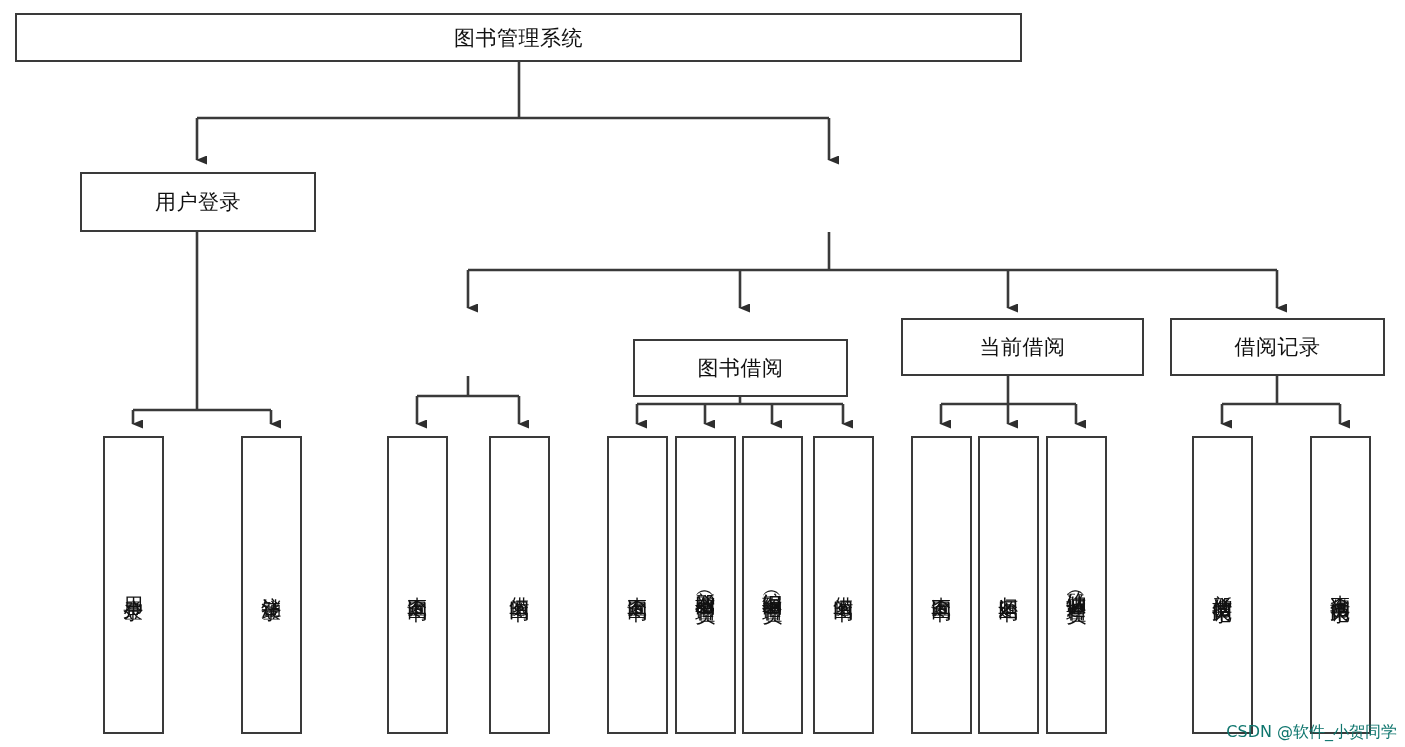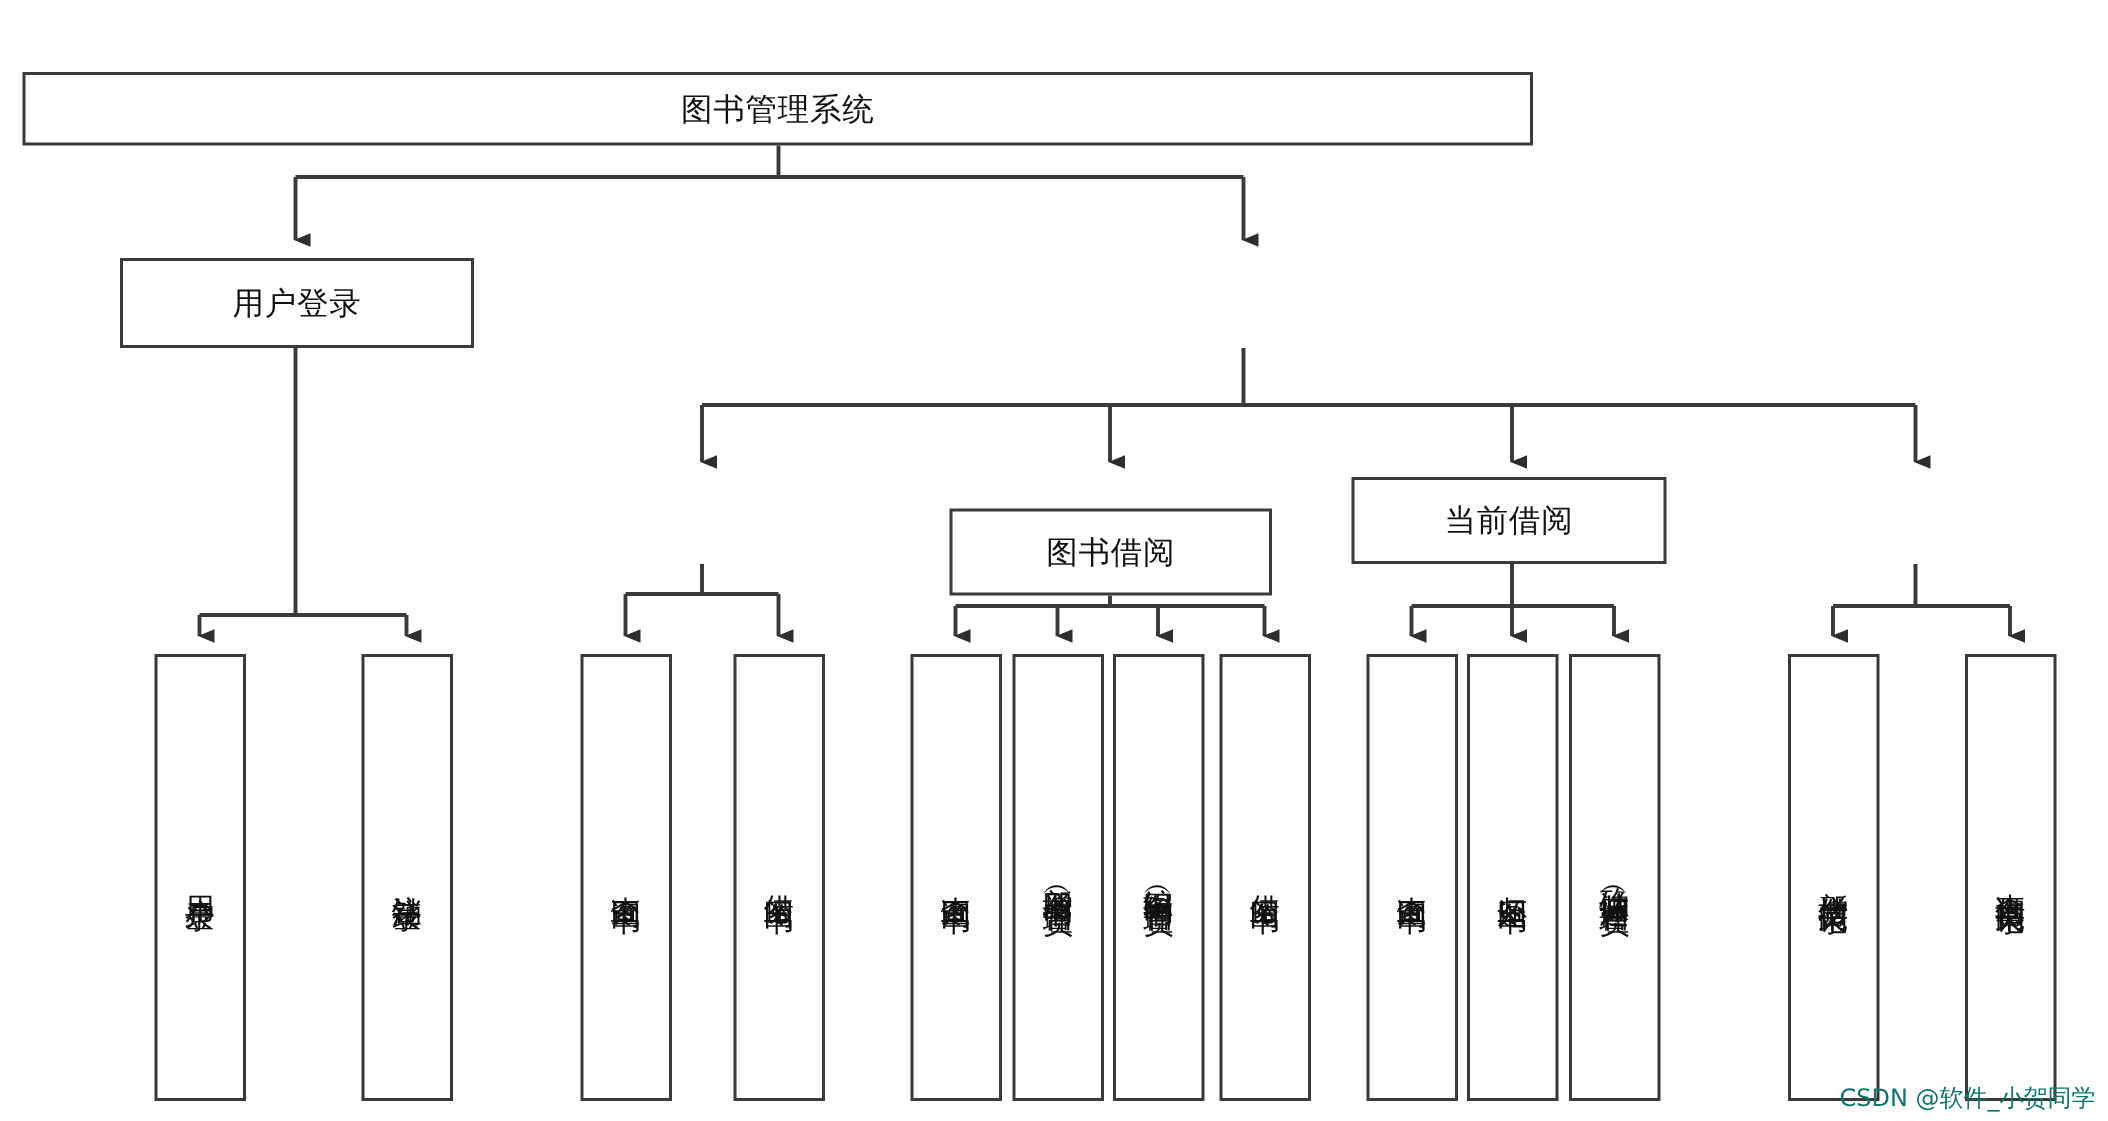--- a/index.html
+++ b/index.html
@@ -43,21 +43,20 @@
     writing-mode: vertical-rl;
     text-orientation: upright;
     line-height: 1.12;
     letter-spacing: 2px;
     white-space: nowrap;
     text-align: center;
     transform: translateZ(0);
   }
   .title-node {
     font-size: 22px;
-    margin-top: 35px;
   }
   svg.wires {
     position: absolute;
     left: 0;
     top: 0;
     width: 1405px;
     height: 747px;
     pointer-events: none;
   }
   .wire {
@@ -131,21 +130,22 @@
     <path class="wire" d="M 1222 404 L 1340 404"></path>
     <path class="wire" d="M 1222 404 L 1222 424" marker-end="url(#arrow)"></path>
     <path class="wire" d="M 1340 404 L 1340 424" marker-end="url(#arrow)"></path>
   </svg>
 
   <div class="node h title-node" style="left:15px; top:13px; width:1007px; height:49px;">图书管理系统</div>
 
   <div class="node h" style="left:80px; top:172px; width:236px; height:60px;">用户登录</div>
 
   <div class="node h" style="left:633px; top:318px; width:215px; height:58px;margin-top:21px;">图书借阅</div>
-  <div class="node h" style="left:901px; top:318px; width:210px; height:58px;">当前借阅</div>
+  <div class="node h" style="left:901px; top:318px; width:243px; height:58px;">当前借阅</div>
+  <div class="node h" style="left:1170px; top:318px; width:215px; height:58px;">借阅记录</div>
 
   <div class="node v" style="left:103px; top:436px; width:61px; height:298px;">
     <span class="vtext">用户登录</span>
   </div>
   <div class="node v" style="left:241px; top:436px; width:61px; height:298px;">
     <span class="vtext">注销登录</span>
   </div>
 
   <div class="node v" style="left:387px; top:436px; width:61px; height:298px;">
     <span class="vtext">查询图书</span>

